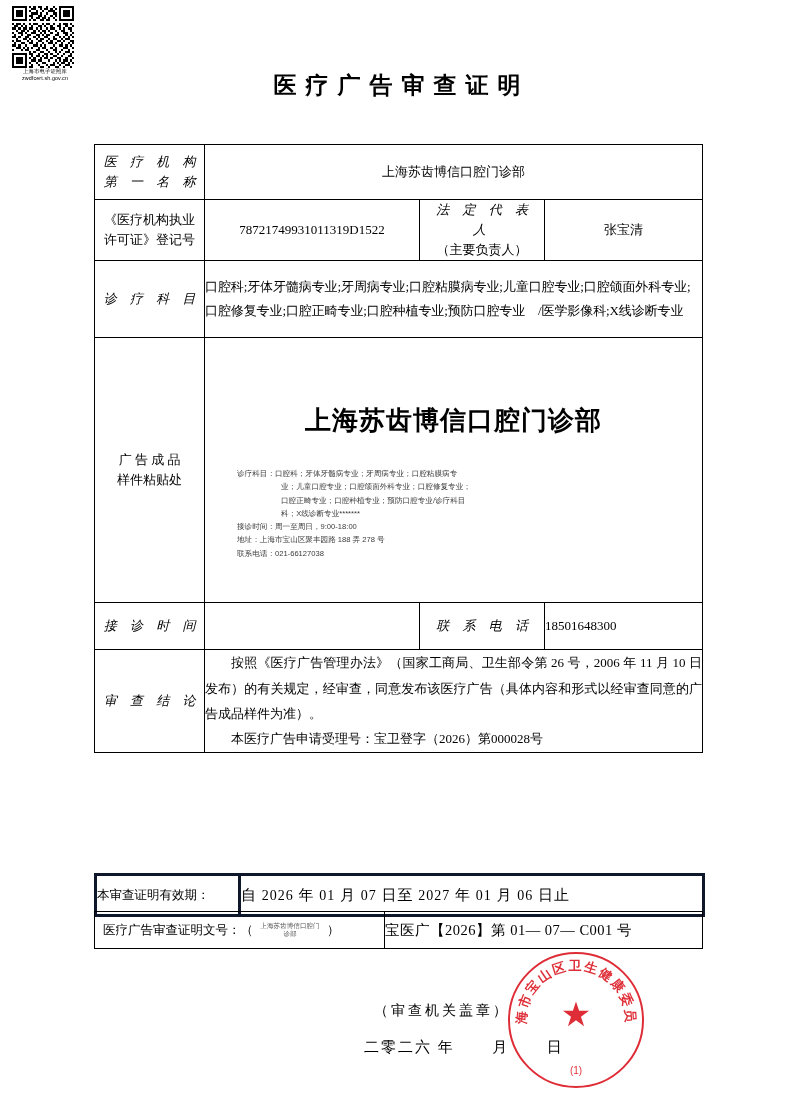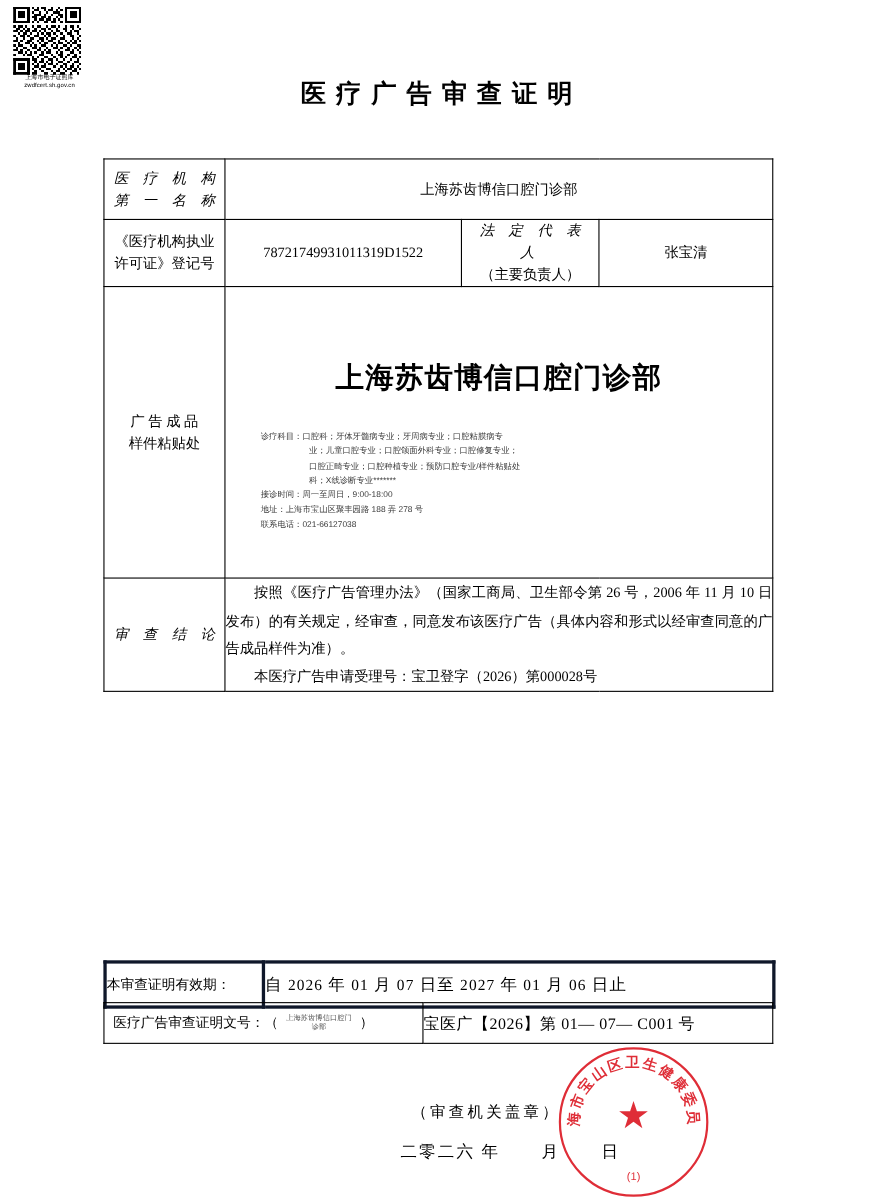--- a/index.html
+++ b/index.html
@@ -550,43 +550,59 @@
       <div>许可证》登记号</div>
     </td>
     <td class="val val-center">78721749931011319D1522</td>
     <td class="lbl">
       <div class="sp">法 定 代 表 人</div>
       <div>（主要负责人）</div>
     </td>
     <td class="val val-center">张宝清</td>
   </tr>
 
+  <tr class="r-dept">
+    <td class="lbl">
+      <span class="sp">诊 疗 科 目</span>
+    </td>
+    <td class="val" colspan="3" style="line-height:1.9;letter-spacing:-0.1px;">口腔科;牙体牙髓病专业;牙周病专业;口腔粘膜病专业;儿童口腔专业;口腔颌面外科专业;口腔修复专业;口腔正畸专业;口腔种植专业;预防口腔专业　/医学影像科;X线诊断专业</td>
+  </tr>
 
   <tr class="r-sample">
     <td class="lbl">
       <div>广 告 成 品</div>
       <div>样件粘贴处</div>
     </td>
     <td class="sample-cell" colspan="3">
       <div class="ad-box">
         <div class="ad-title">上海苏齿博信口腔门诊部</div>
         <div class="ad-body">
           <div>诊疗科目：口腔科；牙体牙髓病专业；牙周病专业；口腔粘膜病专</div>
           <div class="indent">业；儿童口腔专业；口腔颌面外科专业；口腔修复专业；</div>
-          <div class="indent">口腔正畸专业；口腔种植专业；预防口腔专业/样件粘贴处</div>
+          <div class="indent">口腔正畸专业；口腔种植专业；预防口腔专业/诊疗科目</div>
           <div class="indent">科；X线诊断专业*******</div>
           <div>接诊时间：周一至周日，9:00-18:00</div>
           <div>地址：上海市宝山区聚丰园路 188 弄 278 号</div>
           <div>联系电话：021-66127038</div>
         </div>
       </div>
     </td>
   </tr>
 
 
+  <tr class="r-time">
+    <td class="lbl">
+      <span class="sp">接 诊 时 间</span>
+    </td>
+    <td class="val"></td>
+    <td class="lbl">
+      <span class="sp">联 系 电 话</span>
+    </td>
+    <td class="val">18501648300</td>
+  </tr>
 
 
   <tr class="r-concl">
     <td class="lbl">
       <span class="sp">审 查 结 论</span>
     </td>
     <td class="concl" colspan="3">
       <p>按照《医疗广告管理办法》（国家工商局、卫生部令第 26 号，2006 年 11 月 10 日发布）的有关规定，经审查，同意发布该医疗广告（具体内容和形式以经审查同意的广告成品样件为准）。</p>
       <p>本医疗广告申请受理号：宝卫登字（2026）第000028号</p>
     </td>

